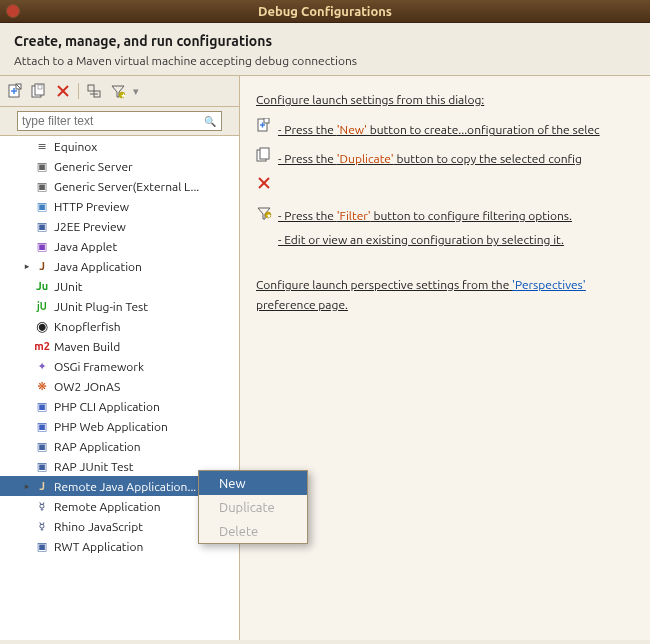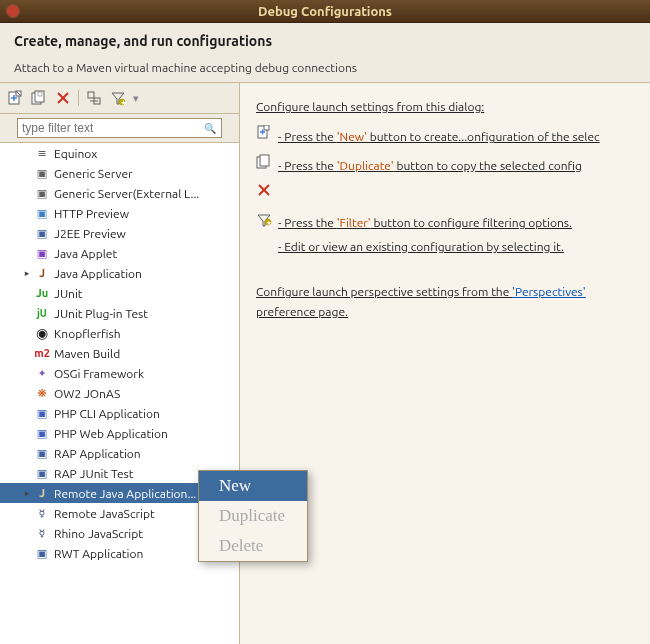--- a/index.html
+++ b/index.html
@@ -46,21 +46,21 @@
     
     .header {
       background: #f0ebe0;
       padding: 10px 14px 8px 14px;
       border-bottom: 1px solid #c8b898;
     }
     .header-title {
       font-weight: bold;
       font-size: 14px;
       color: #1a1a1a;
-      margin-bottom: 12px;
+      margin-bottom: 5px;
     }
     .header-subtitle {
       color: #333;
       font-size: 12px;
     }
 
     
     .main-content {
       display: flex;
       height: calc(644px - 80px);
@@ -204,23 +204,22 @@
       top: 470px;
       background: #f8f4ec;
       border: 1px solid #a09070;
       box-shadow: 3px 3px 8px rgba(0,0,0,0.3);
       min-width: 110px;
       z-index: 100;
     }
     .context-menu-item {
       padding: 5px 20px;
       cursor: pointer;
-      font-size: 17px;
+      font-size: 13px;
       color: #1a1a1a;
-      font-family: Liberation Serif, serif;
     }
     .context-menu-item.active { background: #3d6b9e; color: white; }
     .context-menu-item.disabled { color: #aaa; cursor: default; }
 
     
     .icon-java { color: #8b4513; font-weight: bold; font-size: 10px; }
     .icon-generic { color: #606060; }
     .icon-j2ee { color: #4060a0; }
     .icon-applet { color: #8040c0; }
     .icon-maven { color: #d02020; font-weight: bold; font-size: 9px; }
@@ -430,21 +429,21 @@
         <span class="indent"></span>
         <span class="expand-icon">▸</span>
         <span class="item-icon" style="color:#e8d0a0; font-size:11px; font-weight:bold;">J</span>
         <span class="item-label">Remote Java Application...</span>
       </div>
 
       <div class="tree-item">
         <span class="indent"></span>
         <span class="expand-icon"></span>
         <span class="item-icon icon-rhino">☿</span>
-        <span class="item-label">Remote JavaScript</span>
+        <span class="item-label">Remote Application</span>
       </div>
 
       <div class="tree-item">
         <span class="indent"></span>
         <span class="expand-icon"></span>
         <span class="item-icon icon-rhino">☿</span>
         <span class="item-label">Rhino JavaScript</span>
       </div>
 
       <div class="tree-item">

